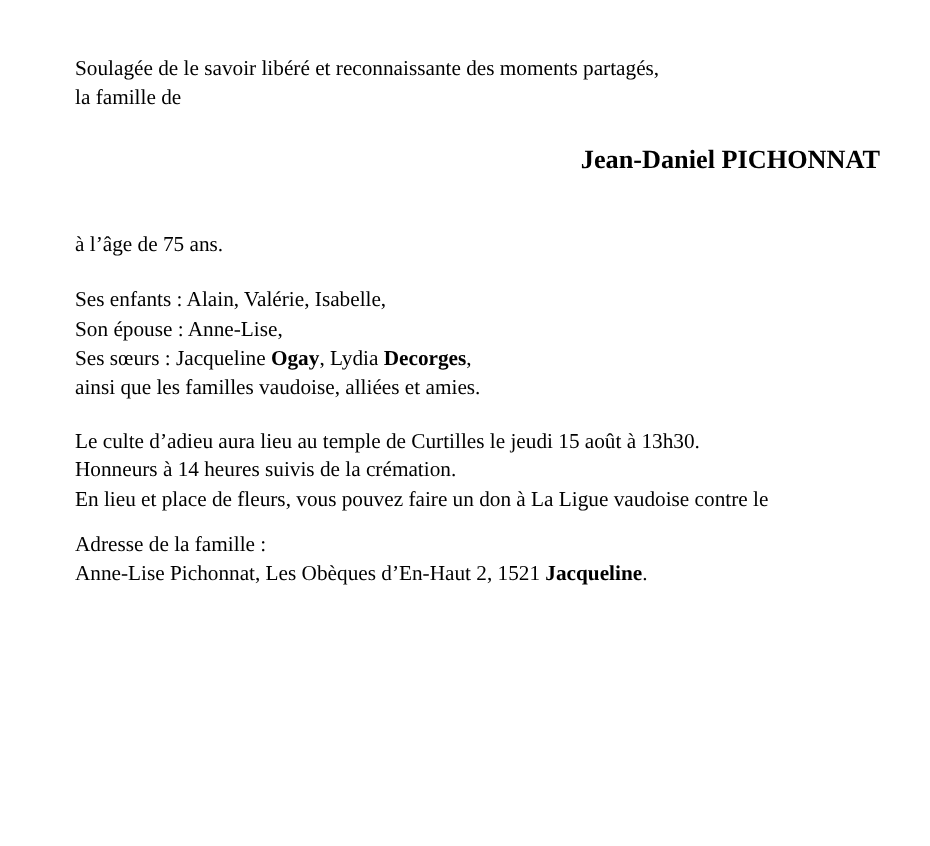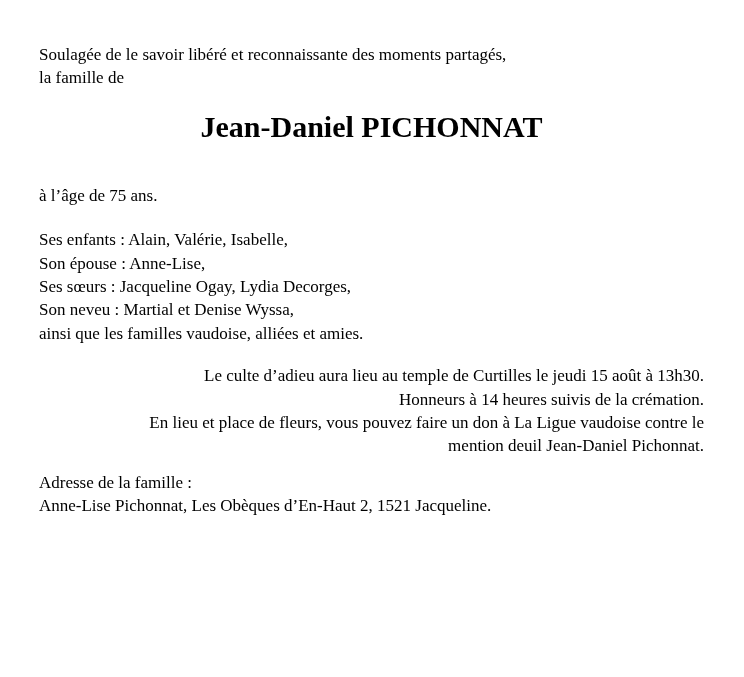--- a/index.html
+++ b/index.html
@@ -7,50 +7,51 @@
     padding: 0;
     background: #ffffff;
   }
   .page {
     position: relative;
     width: 744px;
     height: 677px;
     background: #ffffff;
     overflow: hidden;
     box-sizing: border-box;
+    padding-left: 21px;
   }
   .content {
     box-sizing: border-box;
     padding: 43px 40px 0 39px;
     color: #000000;
     font-family: "Liberation Serif", "DejaVu Serif", serif;
     font-size: 17px;
     line-height: 23.4px;
   }
   .para {
     margin: 0;
   }
   .line {
     display: block;
     white-space: pre-wrap;
   }
   .title {
     margin: 17px 0 0 0;
-    font-size: 30px;
+    font-size: 21px;
     line-height: 40px;
     font-weight: bold;
-    text-align: center;
+    text-align: right;
     font-family: "Liberation Serif", "DejaVu Serif", serif;
   }
   .b {
-    font-weight: normal;
+    font-weight: bold;
   }
   .mt-announcement { margin-top: 37px; }
   .mt-family      { margin-top: 21px; }
-  .mt-ceremony    { margin-top: 19px; text-align: right; }
+  .mt-ceremony    { margin-top: 19px; }
   .mt-address     { margin-top: 13px; }
 </style>
 </head>
 <body>
 
 <div class="page">
   <div class="content">
 
     <p class="para">
       <span class="line">Soulagée de le savoir libéré et reconnaissante des moments partagés,</span>
@@ -60,29 +61,27 @@
     <h1 class="title">Jean-Daniel PICHONNAT</h1>
 
     <p class="para mt-announcement">
       <span class="line">à l’âge de 75 ans.</span>
     </p>
 
     <p class="para mt-family">
       <span class="line">Ses enfants : Alain, Valérie, Isabelle,</span>
       <span class="line">Son épouse : Anne-Lise,</span>
       <span class="line"><span>Ses sœurs : Jacqueline </span><span class="b">Ogay</span><span>, Lydia </span><span class="b">Decorges</span><span>,</span></span>
-      <span class="line"><span>Son neveu : Martial et Denise </span><span class="b">Wyssa,</span></span>
       <span class="line">ainsi que les familles vaudoise, alliées et amies.</span>
     </p>
 
     <p class="para mt-ceremony">
       <span class="line">Le culte d’adieu aura lieu au temple de Curtilles le jeudi 15 août à 13h30.</span>
       <span class="line">Honneurs à 14 heures suivis de la crémation.</span>
       <span class="line">En lieu et place de fleurs, vous pouvez faire un don à La Ligue vaudoise contre le</span>
-      <span class="line">mention deuil Jean-Daniel Pichonnat.</span>
     </p>
 
     <p class="para mt-address">
       <span class="line">Adresse de la famille :</span>
       <span class="line"><span>Anne-Lise Pichonnat, Les Obèques d’En-Haut 2, 1521 </span><span class="b">Jacqueline</span><span>.</span></span>
     </p>
 
   </div>
 </div>
 

